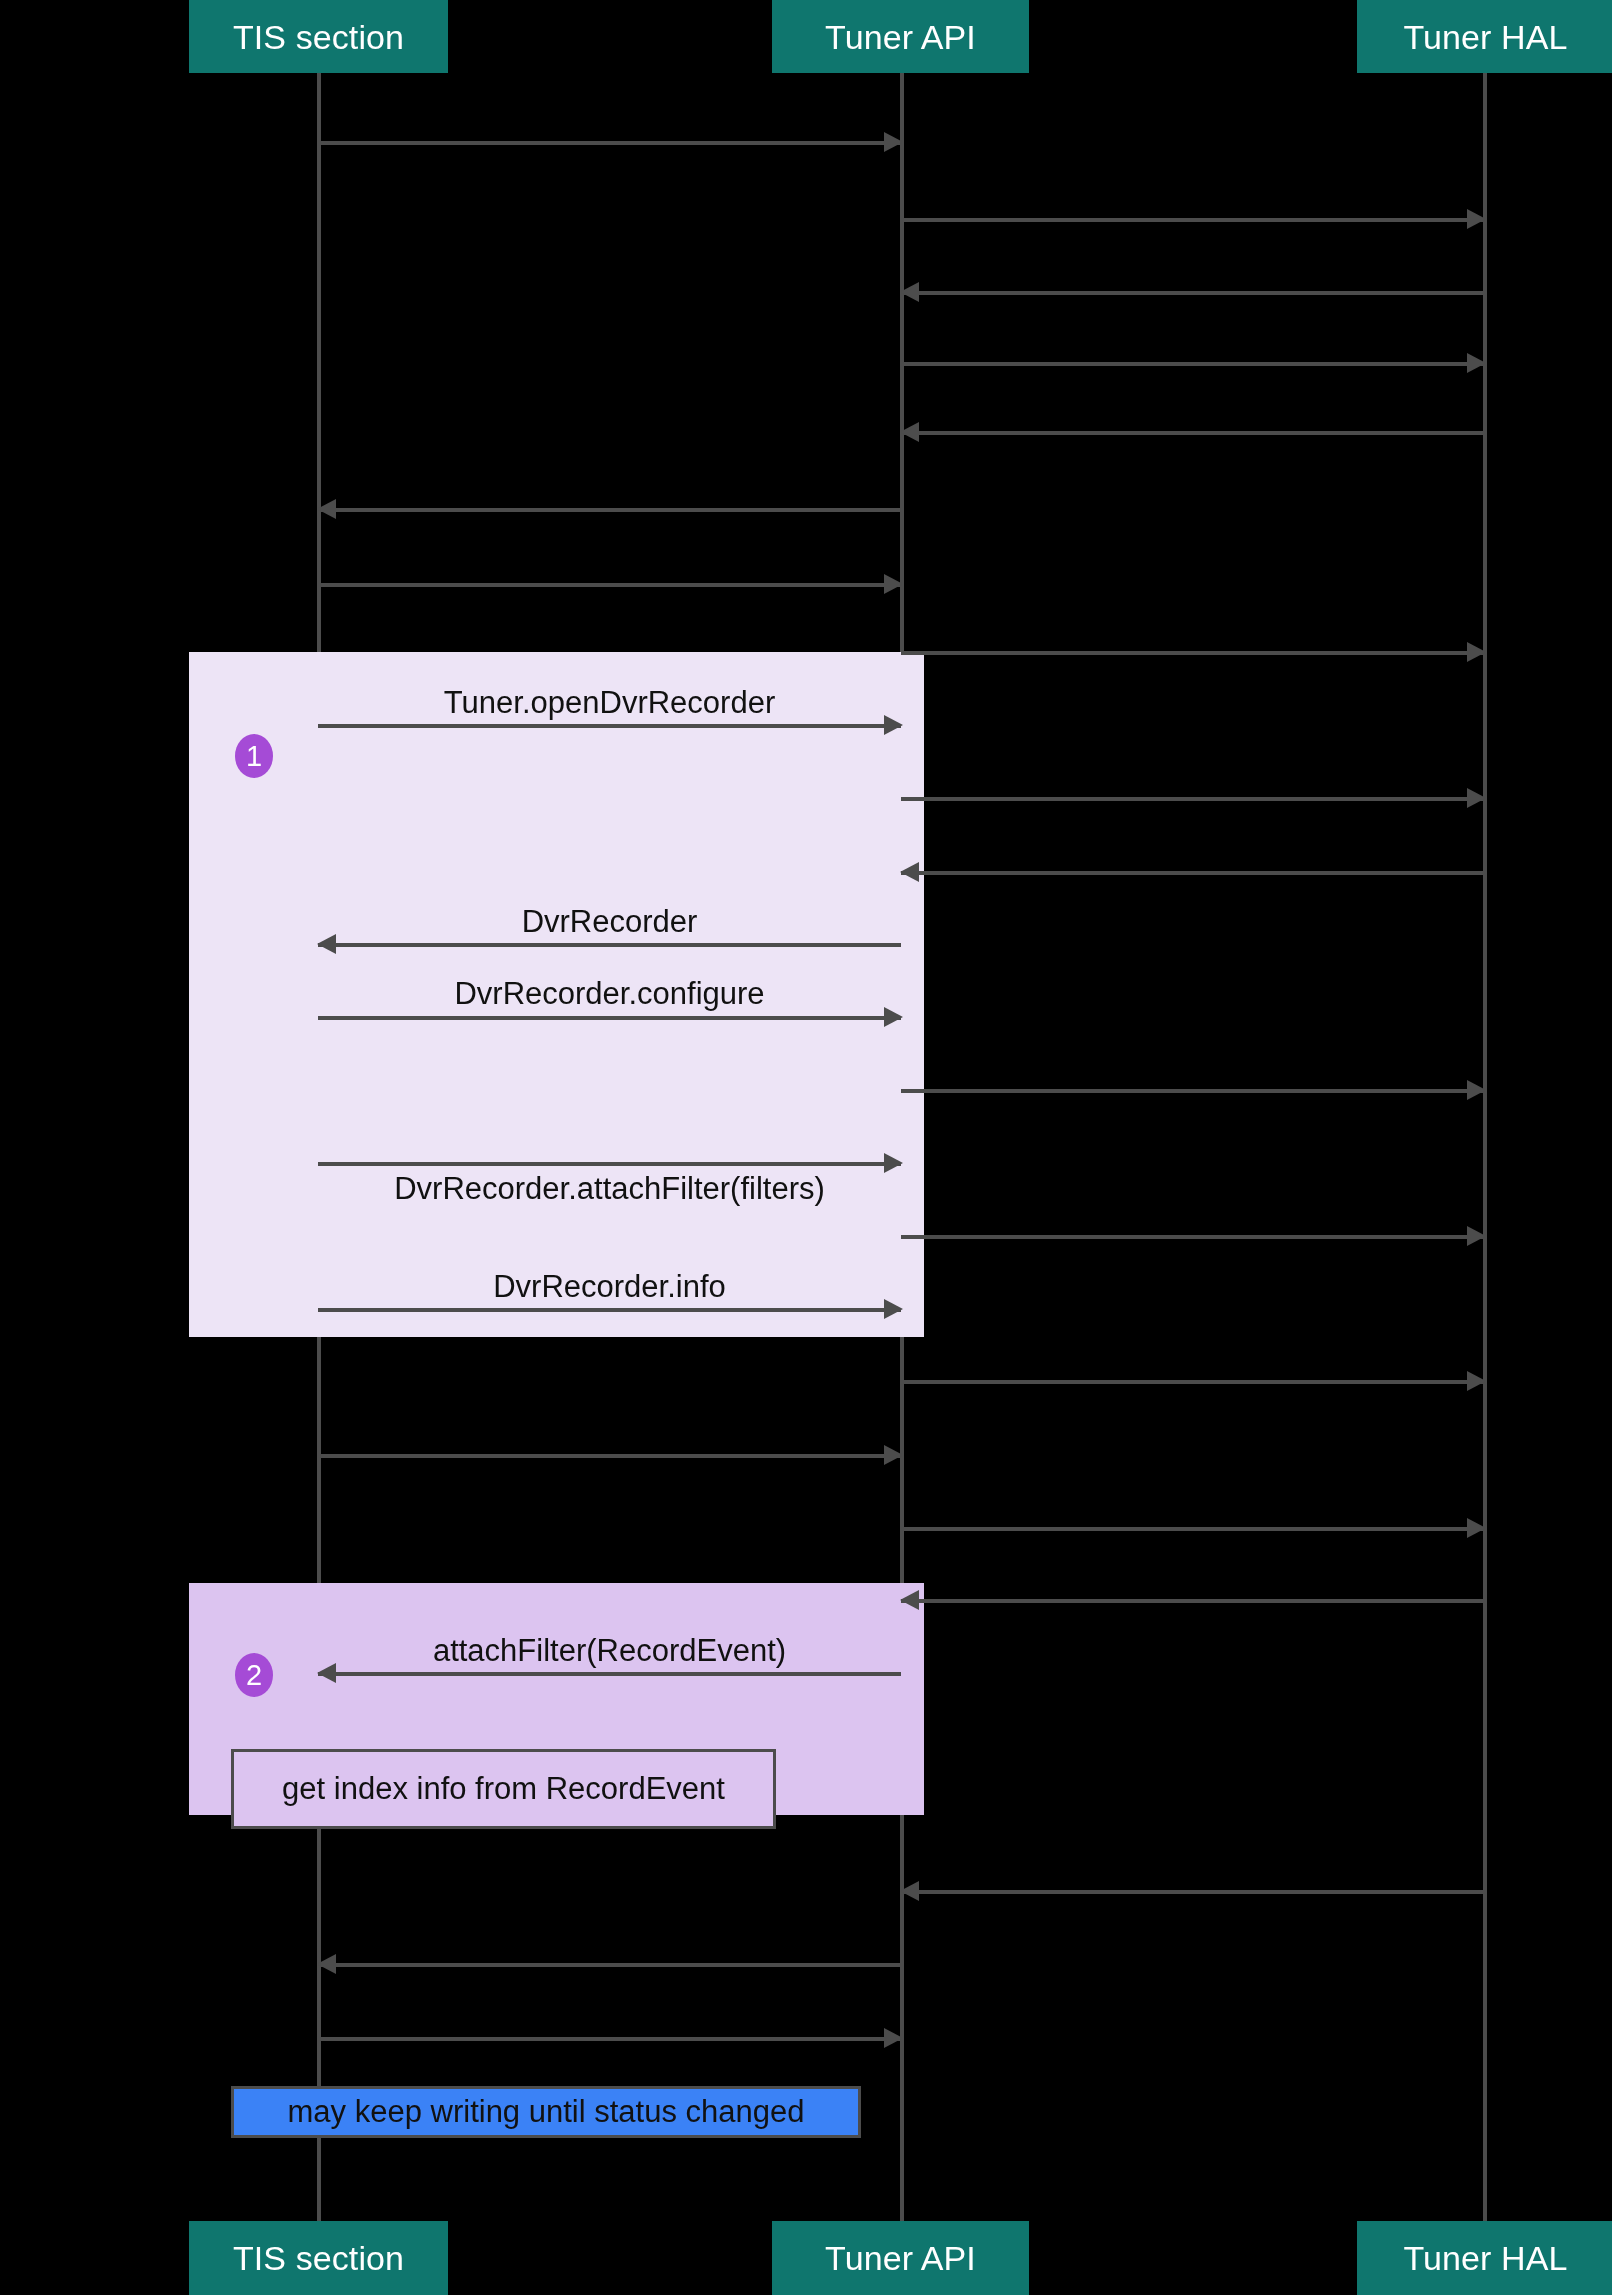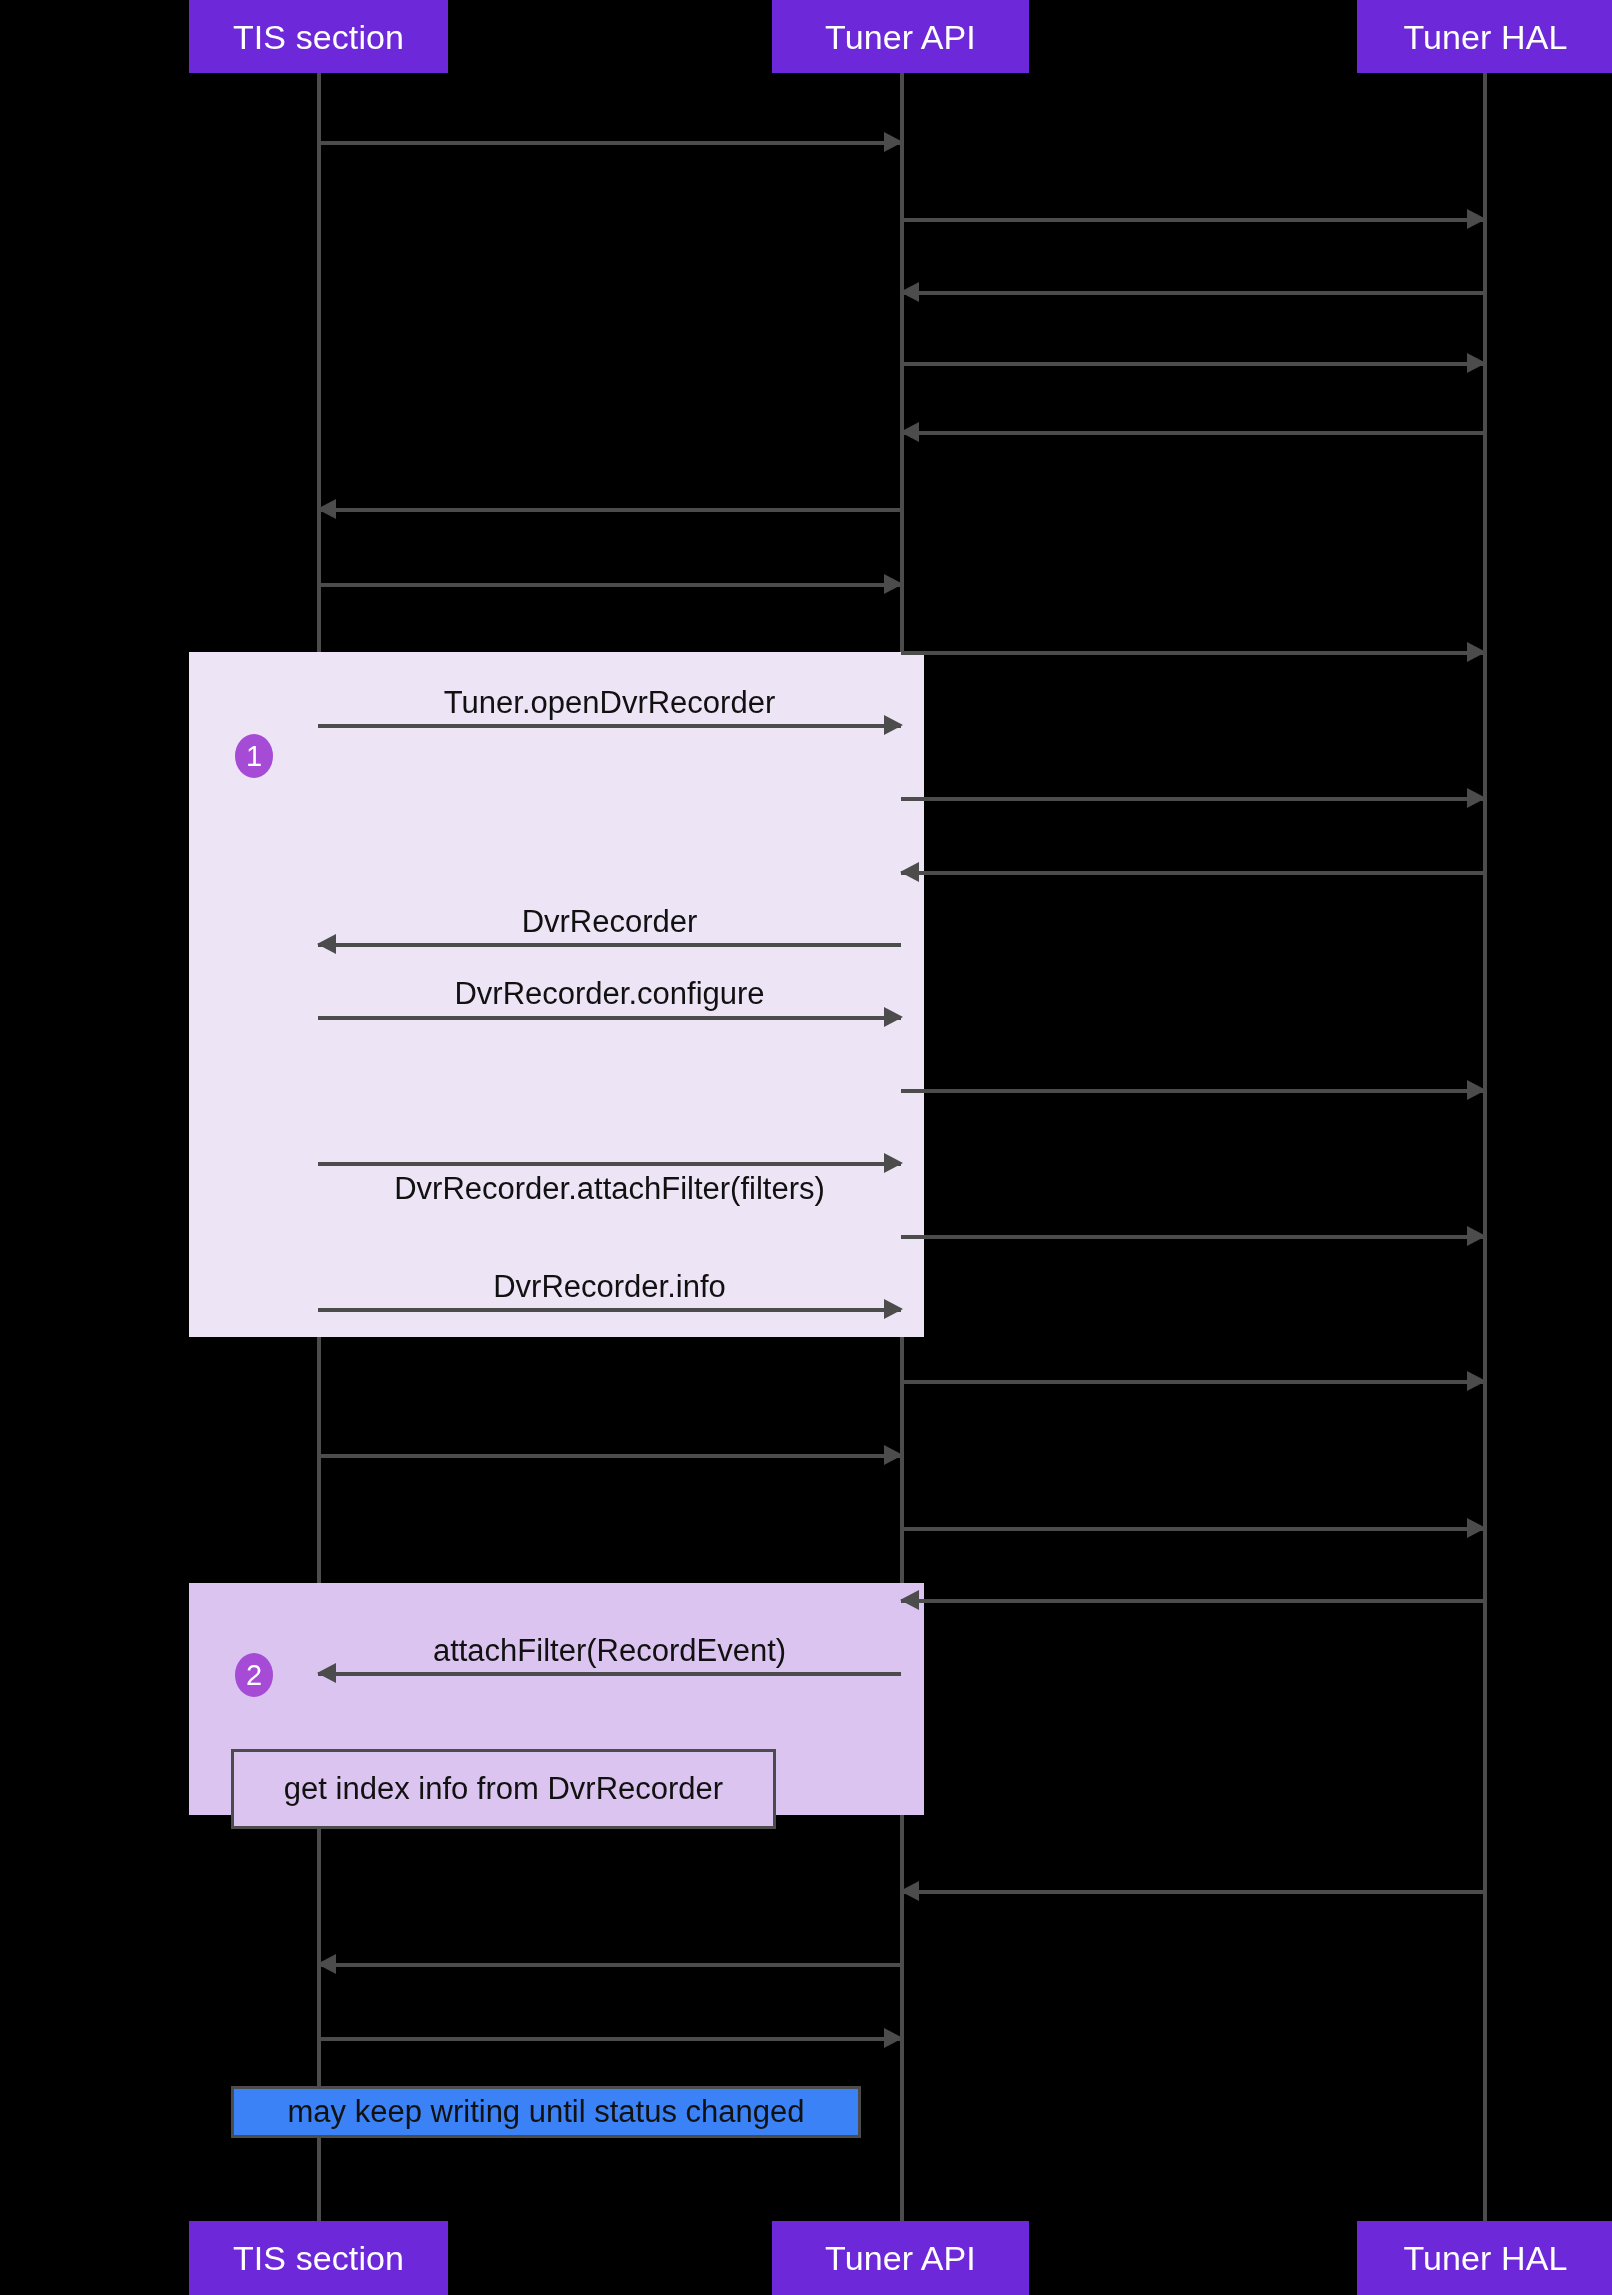--- a/index.html
+++ b/index.html
@@ -14,21 +14,21 @@
     position: relative;
     width: 1613px;
     height: 2295px;
     background: #000000;
     overflow: hidden;
   }
 
   
   .participant-box {
     position: absolute;
-    background: #6d28d9;
+    background: #0f766e;
     color: #FFFFFF;
     font-size: 34px;
     line-height: 1;
     display: flex;
     align-items: center;
     justify-content: center;
     letter-spacing: 0.1px;
     white-space: nowrap;
   }
 
@@ -208,21 +208,21 @@
       </div>
       <div class="msg to-left" style="left: 318px; top: 1963px; width: 583px;">
         <span class="head"></span>
       </div>
       <div class="msg to-right" style="left: 318px; top: 2037px; width: 583px;">
         <span class="head"></span>
       </div>
     </div>
 
   <div id="notes">
-      <div class="note on-frag" style="left: 231px; top: 1749px; width: 545px; height: 80px;">get index info from DvrRecorder</div>
+      <div class="note on-frag" style="left: 231px; top: 1749px; width: 545px; height: 80px;">get index info from RecordEvent</div>
       <div class="note" style="left: 231px; top: 2086px; width: 630px; height: 52px;">may keep writing until status changed</div>
     </div>
 
   <div id="headers">
       <div class="participant-box" style="left: 189px; top: 0px; width: 259px; height: 73px;">TIS section</div>
       <div class="participant-box" style="left: 772px; top: 0px; width: 257px; height: 73px;">Tuner API</div>
       <div class="participant-box" style="left: 1357px; top: 0px; width: 257px; height: 73px;">Tuner HAL</div>
     </div>
 
   <div id="footers">

